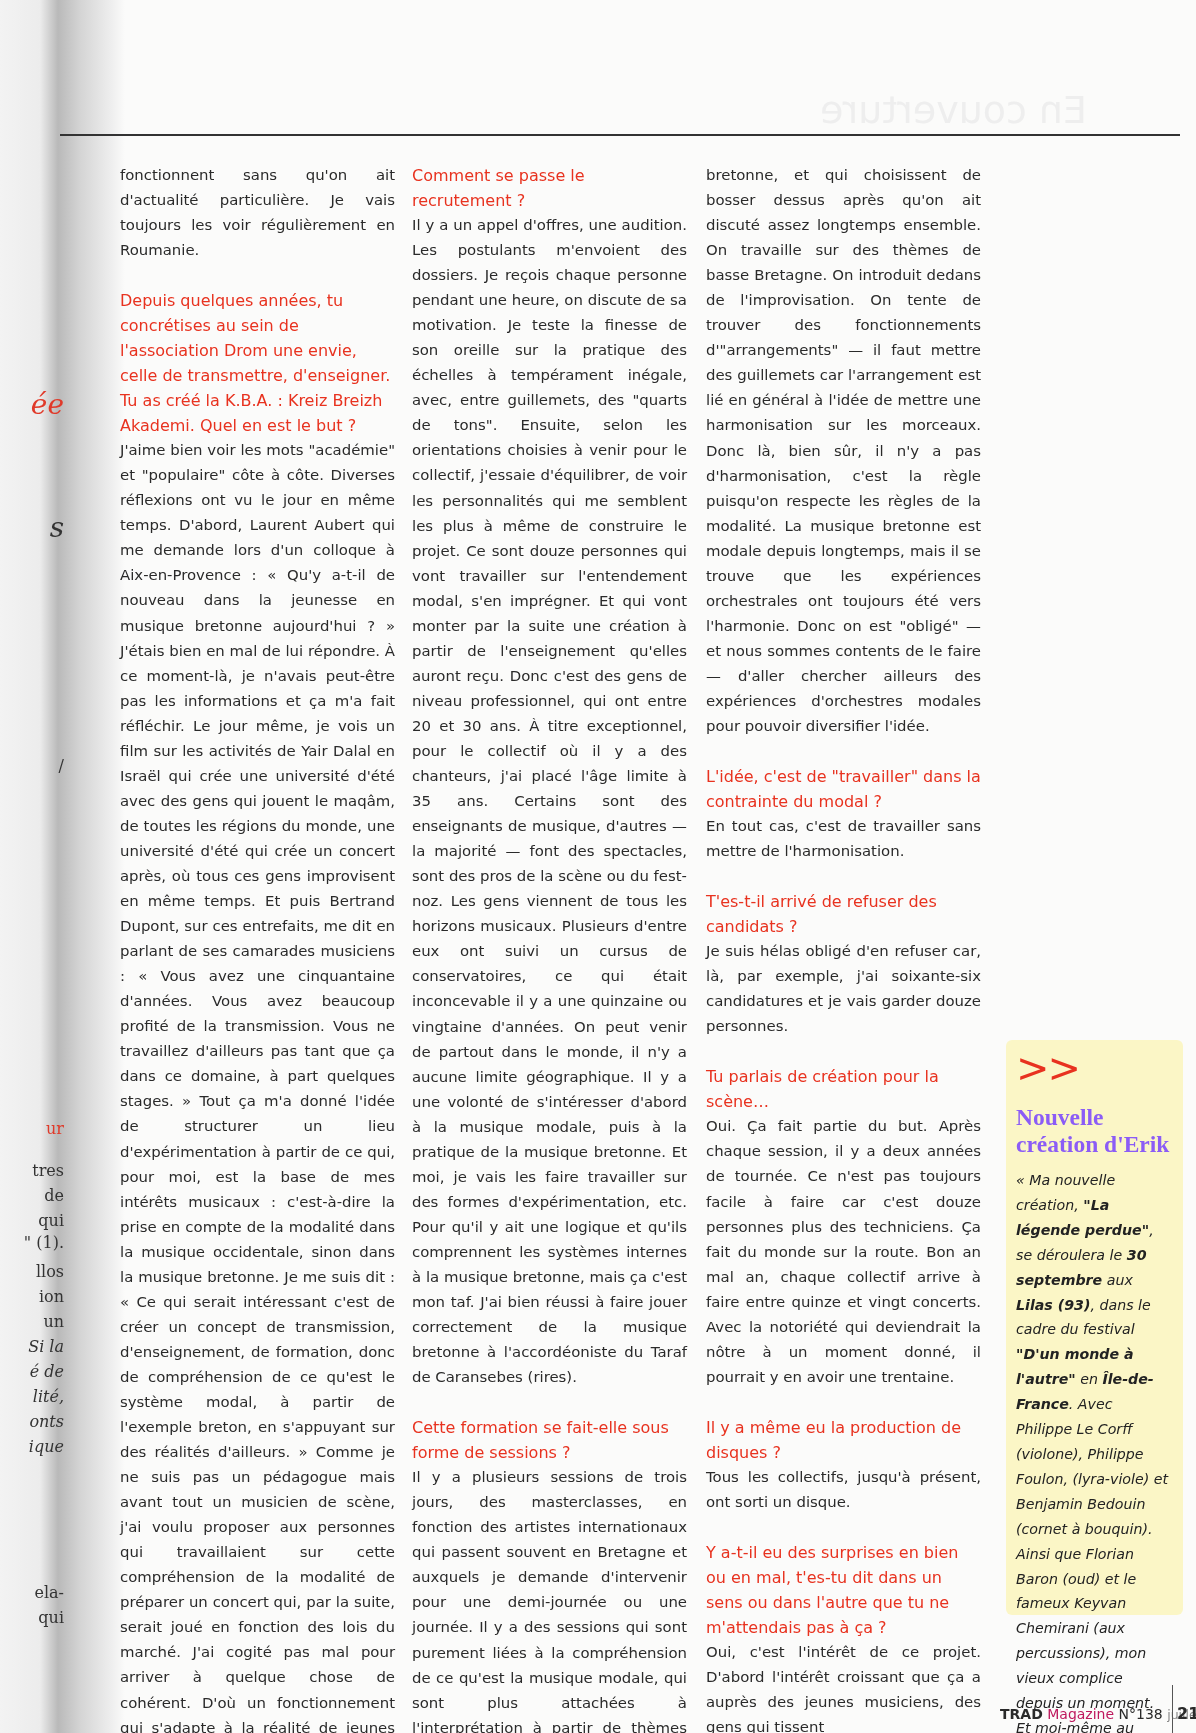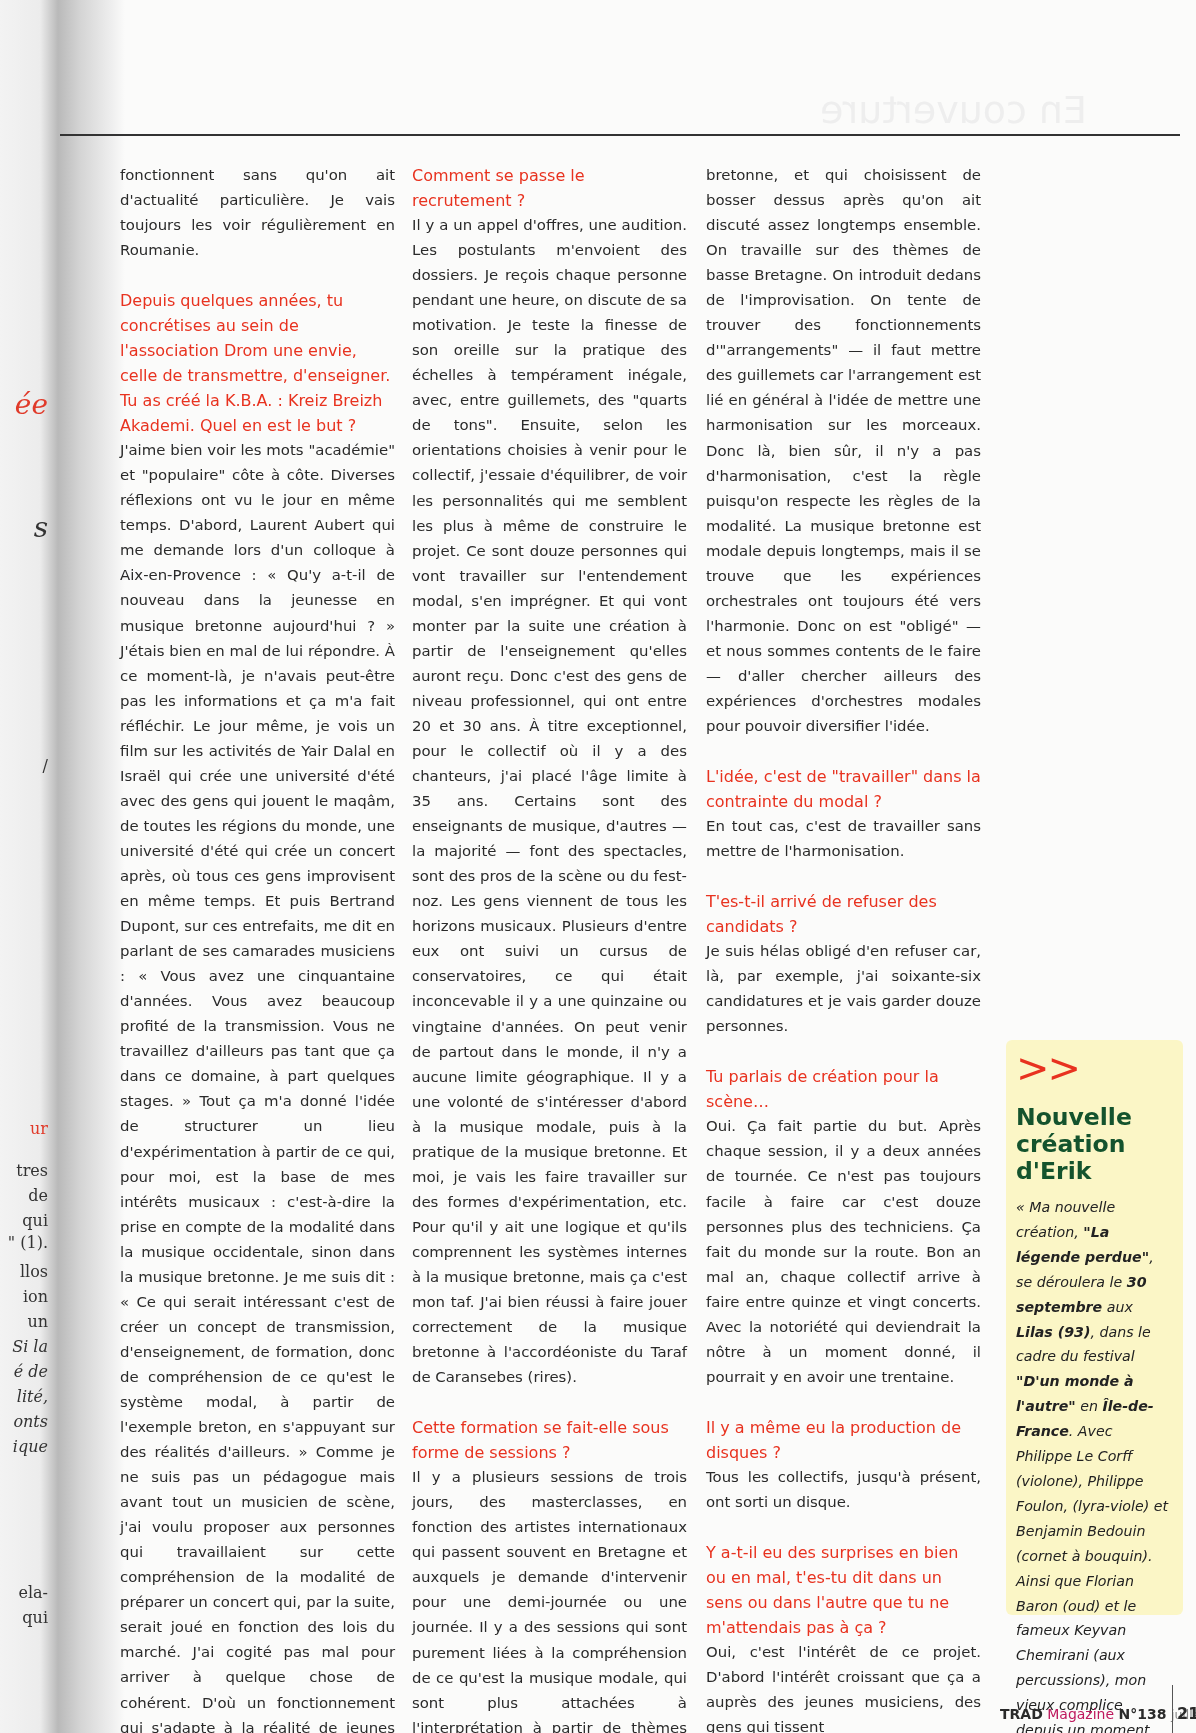--- a/index.html
+++ b/index.html
@@ -6,47 +6,47 @@
   body {
     width: 1196px; height: 1733px; position: relative; overflow: hidden;
     background: #fbfbfa;
     font-family: "DejaVu Sans", sans-serif;
     color: #2a2a2a;
   }
   .gutter-shadow {
     position: absolute; left: 0; top: 0; width: 125px; height: 1733px;
     background: linear-gradient(to right, #f3f3f3 0px, #ececec 40px, #b9b9b9 58px, #d4d4d4 80px, #ededed 110px, rgba(251,251,250,0) 125px);
   }
-  .prev-page { position: absolute; left: 0; top: 0; width: 52px; height: 1733px; overflow: hidden; }
+  .prev-page { position: absolute; left: 16px; top: 0; width: 52px; height: 1733px; overflow: hidden; }
   .prev-page span { position: absolute; right: 4px; font-family: "DejaVu Serif", serif; font-size: 16px; color: #333; white-space: nowrap; }
   .prev-page .red { color: #e03a2a; }
   .prev-page .it { font-style: italic; }
   .prev-page .big { font-size: 28px; font-style: italic; }
   .top-rule { position: absolute; left: 60px; top: 134px; width: 1120px; height: 2px; background: #333; }
   .showthrough { position: absolute; left: 820px; top: 88px; font-size: 38px; color: #eeeeee; transform: scaleX(-1); }
 
   .col { position: absolute; top: 163px; width: 275px; font-size: 14.9px; line-height: 25.05px; }
   .col1 { left: 120px; } .col2 { left: 412px; } .col3 { left: 706px; }
   .col p { margin: 0; text-align: justify; }
   .col h3 { margin: 0; font-weight: normal; color: #e8321f; font-size: 16px; line-height: 25px; }
   .col .gap { height: 25px; }
 
   .sidebar-box {
     position: absolute; left: 1006px; top: 1040px; width: 177px; height: 575px;
     background: #fbf6c6; border-radius: 6px; padding: 0 10px; box-sizing: border-box;
   }
   .sidebar-box .arrows { color: #e8321f; font-size: 40px; font-weight: normal; margin-top: 6px; line-height: 44px; letter-spacing: -2px; }
-  .sidebar-box h2 { color: #14532d; font-size: 23.5px; line-height: 27px; margin: 14px 0 10px 0; font-weight: bold; }
+  .sidebar-box h2 { color: #8b5cf6; font-size: 23.5px; line-height: 27px; margin: 14px 0 10px 0; font-weight: bold; font-family: Liberation Serif, serif; }
   .sidebar-box p { margin: 0; font-size: 14.2px; line-height: 24.9px; font-style: italic; color: #222; }
   .sidebar-box b { font-weight: bold; }
 
   .footer { position: absolute; top: 1706px; left: 1000px; font-size: 14px; white-space: nowrap; }
   .footer .brand { font-weight: bold; }
   .footer .mag { color: #be185d; font-weight: normal; }
-  .footer .issue { font-weight: bold; text-align: right; }
+  .footer .issue { font-weight: normal; text-align: right; }
   .footer .date { color: #888; font-size: 12.5px; }
   .footer-rule { position: absolute; left: 1172px; top: 1685px; width: 1px; height: 48px; background: #555; }
   .page-number { position: absolute; left: 1177px; top: 1704px; font-size: 16px; font-weight: bold; }
 </style>
 </head>
 <body>
 
 <div class="gutter-shadow"></div>
 <div class="prev-page" id="prev-page">
     <span class="red big" style="top: 388px;">ée</span>

